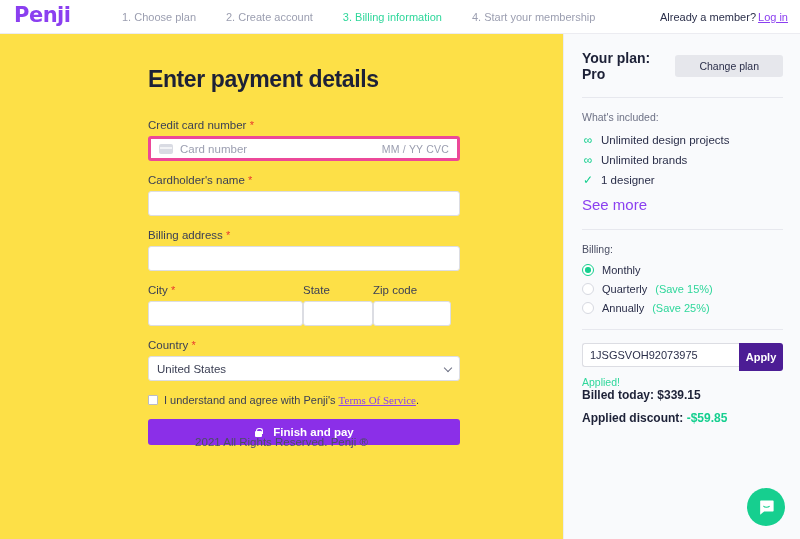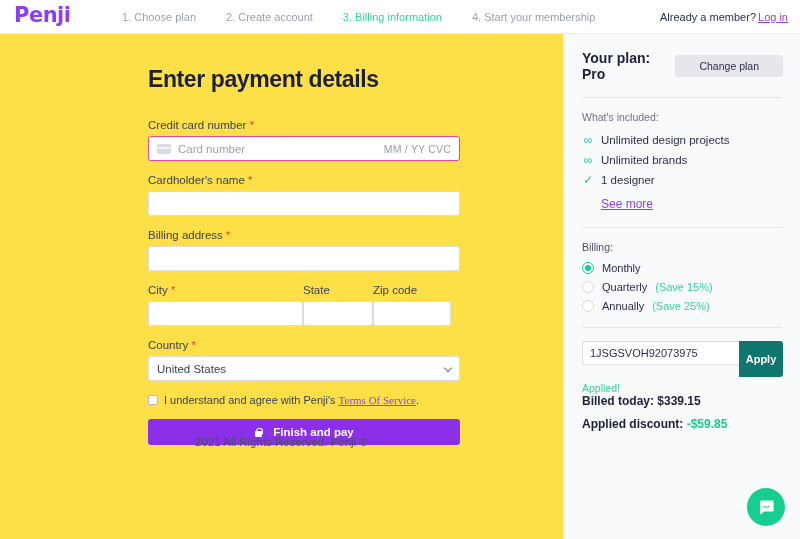--- a/index.html
+++ b/index.html
@@ -50,21 +50,21 @@
   }
   .req { color: #e8392e; font-size: 11px; }
   .field {
     width: 100%; height: 25px; border: 1px solid #dcdde3; border-radius: 3px;
     background: #fff; font-size: 11.5px; color: #3c4055; padding: 0 8px;
     font-family: "Liberation Sans", sans-serif; outline: none;
   }
   .fgroup { margin-bottom: 13px; }
 
   .cardrow {
-    width: 100%; height: 25px; border: 1px solid #ec4899; border-radius: 3px;
+    width: 100%; height: 25px; border: 3px solid #ec4899; border-radius: 3px;
     display: flex; align-items: center; padding: 0 8px; background: #fff;
   }
   .cardicon {
     width: 14px; height: 10px; border-radius: 2px; background: #d9dbe3;
     position: relative; flex: 0 0 auto; margin-right: 7px;
   }
   .cardicon:after {
     content: ""; position: absolute; left: 1px; top: 3px; width: 12px; height: 2px;
     background: #f2f3f6;
   }
@@ -125,22 +125,22 @@
     background: #e6e7ec; border: none; border-radius: 3px; height: 22px;
     padding: 0 24px; font-size: 10.5px; color: #2b2f4a; cursor: pointer;
     font-family: "Liberation Sans", sans-serif; white-space: nowrap;
   }
   .hr { height: 1px; background: #e7e8ee; margin: 15px 0 13px 0; }
   .sub { font-size: 10.5px; color: #6d7185; margin-bottom: 11px; }
   .feat { display: flex; align-items: center; gap: 7px; margin-bottom: 8px; }
   .feat .gi { color: #16cf8f; font-size: 12px; width: 12px; text-align: center; line-height: 1; }
   .feat .ft { font-size: 11.5px; color: #2b2f4a; }
   .seemore {
-    display: inline-block; margin-left: 19px; margin-top: 2px;
-    font-size: 12px; color: #8b3ff0; text-decoration: underline; cursor: pointer;
+    display: inline-block; margin-top: 2px;
+    font-size: 15px; color: #8b3ff0; cursor: pointer;
   }
   .billlbl { font-size: 10.5px; color: #4a4e63; margin-bottom: 9px; }
   .radio-row { display: flex; align-items: center; gap: 8px; margin-bottom: 7px; cursor: pointer; }
   .radio {
     width: 12px; height: 12px; border-radius: 50%; border: 1.5px solid #d7d9e1;
     background: #fff; flex: 0 0 auto; position: relative;
   }
   .radio.on { border-color: #16cf8f; }
   .radio.on:after {
     content: ""; position: absolute; left: 2.2px; top: 2.2px;
@@ -149,21 +149,21 @@
   .rtxt { font-size: 11px; color: #2b2f4a; }
   .save { color: #2fd79b; }
 
   .promorow { display: flex; }
   .promoinput {
     flex: 1 1 auto; height: 24px; border: 1px solid #dcdde3; border-right: none;
     border-radius: 3px 0 0 3px; background: #fff; font-size: 11px; color: #2b2f4a;
     padding: 0 7px; outline: none; font-family: "Liberation Sans", sans-serif;
   }
   .applybtn {
-    width: 54px; height: 36px; background: #0f766e; border: none;
+    width: 54px; height: 28px; background: #4c1d95; border: none;
     border-radius: 0 3px 3px 0; color: #fff; font-size: 11px; font-weight: bold;
     cursor: pointer; font-family: "Liberation Sans", sans-serif;
   }
   .applied { font-size: 10.5px; color: #2fd79b; margin-top: 5px; }
   .total {
     font-size: 12px; font-weight: bold; color: #1d2137; 
   }
   .total.second { margin-top: 9px; }
   .total .green { color: #16cf8f; }
 

